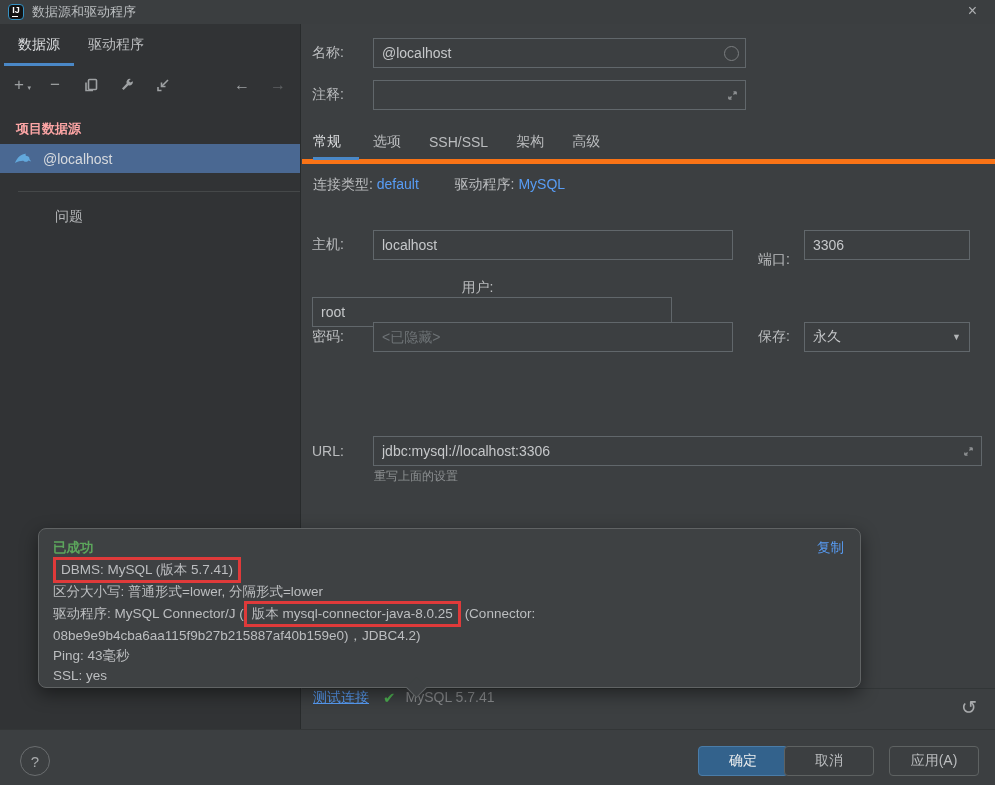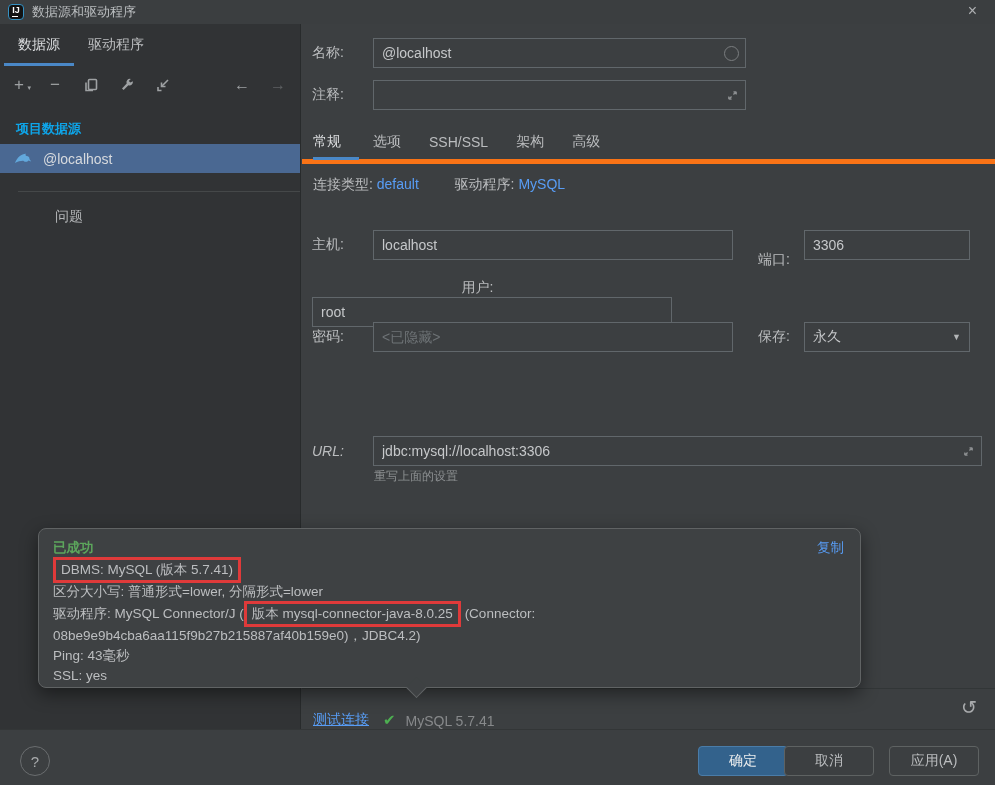--- a/index.html
+++ b/index.html
@@ -26,21 +26,21 @@
   .ltab.active { color:#dadcde; }
   .ltab.active::after { content:""; position:absolute; left:0; right:0; bottom:0; height:3px; background:#4a88c7; }
   .ltoolbar { height:38px; display:flex; align-items:center; padding-left:10px; gap:18px; color:#9ea1a3; }
   .tbicon { width:18px; height:18px; display:flex; align-items:center; justify-content:center; cursor:pointer; }
   .tbicon svg { stroke:#9ea1a3; fill:none; stroke-width:1.6; }
   .tbicon.filled svg { fill:#9ea1a3; stroke:none; }
   .plusword { font-size:17px; line-height:14px; position:relative; }
   .plusword .caret { position:absolute; right:-7px; bottom:-3px; font-size:7px; color:#9ea1a3; }
   .navarrows { margin-left:auto; margin-right:14px; display:flex; gap:20px; font-size:16px; }
   .navarrows .fwd { color:#5e6163; }
-  .treeheader { font-weight:bold; font-size:13px; color:#0ea5e9; padding:16px 0 6px 16px; }
+  .treeheader { font-weight:bold; font-size:13px; color:#fca5a5; padding:16px 0 6px 16px; }
   .treerow-sel { height:29px; background:#4a6892; display:flex; align-items:center; padding-left:14px;
                  color:#d7dade; font-size:14px; cursor:pointer; }
   .treerow-sel .dolphin { margin-right:10px; display:flex; }
   .treedivider { height:1px; background:#454849; margin:18px 0 0 18px; }
   .problems { padding:16px 0 0 55px; color:#b4b6b8; font-size:14px; cursor:pointer; }
 
   
   .rpanel { position:absolute; left:302px; top:24px; width:693px; height:664px; background:#3c3f41; }
   .frow { position:absolute; display:flex; align-items:center; }
   .flabel { color:#bbbdbf; font-size:14px; }
@@ -61,21 +61,21 @@
 
   .linkline { position:absolute; left:11px; top:152px; font-size:14px; }
   .linkline .lbl { color:#bbbdbf; }
   .linkline a { color:#589df6; text-decoration:none; cursor:pointer; }
   .gap28 { display:inline-block; width:28px; }
 
   .urlhint { position:absolute; left:72px; top:444px; font-size:12px; color:#8c8f91; }
 
   
   .statusstrip { position:absolute; left:302px; top:688px; width:693px; height:41px; background:#3c3f41;
-                 border-top:1px solid #323637; display:flex; align-items:flex-end; padding-left:11px; }
+                 border-top:1px solid #323637; display:flex; align-items:flex-start; padding-left:11px; }
   .testlink { color:#589df6; text-decoration:underline; font-size:14px; cursor:pointer; }
   .checkmark { color:#4db051; font-size:15px; margin:0 10px 0 14px; }
   .statustext { color:#87898b; font-size:14px; }
   .undoicon { position:absolute; right:18px; top:7px; font-size:19px; color:#a9abad; cursor:pointer; }
 
   
   .footer { position:absolute; left:0; top:729px; width:995px; height:56px; background:#3c3f41;
             border-top:1px solid #333637; }
   .helpbtn { position:absolute; left:20px; top:16px; width:30px; height:30px; border-radius:50%;
              border:1px solid #6a6d6f; color:#a9abad; font-size:15px; display:flex; align-items:center;
@@ -213,21 +213,21 @@
       <input class="tfield" style="width: 360px;" placeholder="&lt;已隐藏&gt;">
       <span class="flabel" style="margin-left:25px; width:46px;">保存:</span>
       <span class="tfield" style="width:166px; display:flex; align-items:center; justify-content:space-between; cursor:pointer;">
         <span>永久</span>
         <span style="font-size:9px; color:#b4b6b8;">▼</span>
       </span>
     </div>
 
 
     <div class="frow" style="left:10px; top:412px;">
-      <span class="flabel" style="width:61px;font-style:italic;">URL:</span>
+      <span class="flabel" style="width:61px;">URL:</span>
       <span class="fieldwrap">
         <input class="tfield" style="width: 609px;" value="jdbc:mysql://localhost:3306">
         <span class="fieldicon expicon">
           <svg width="13" height="13" viewBox="0 0 14 14">
               <path d="M3 11 6 8M3 11v-3M3 11h3M11 3 8 6M11 3v3M11 3H8"></path>
             </svg>
         </span>
       </span>
     </div>
     <div class="urlhint">重写上面的设置</div>

